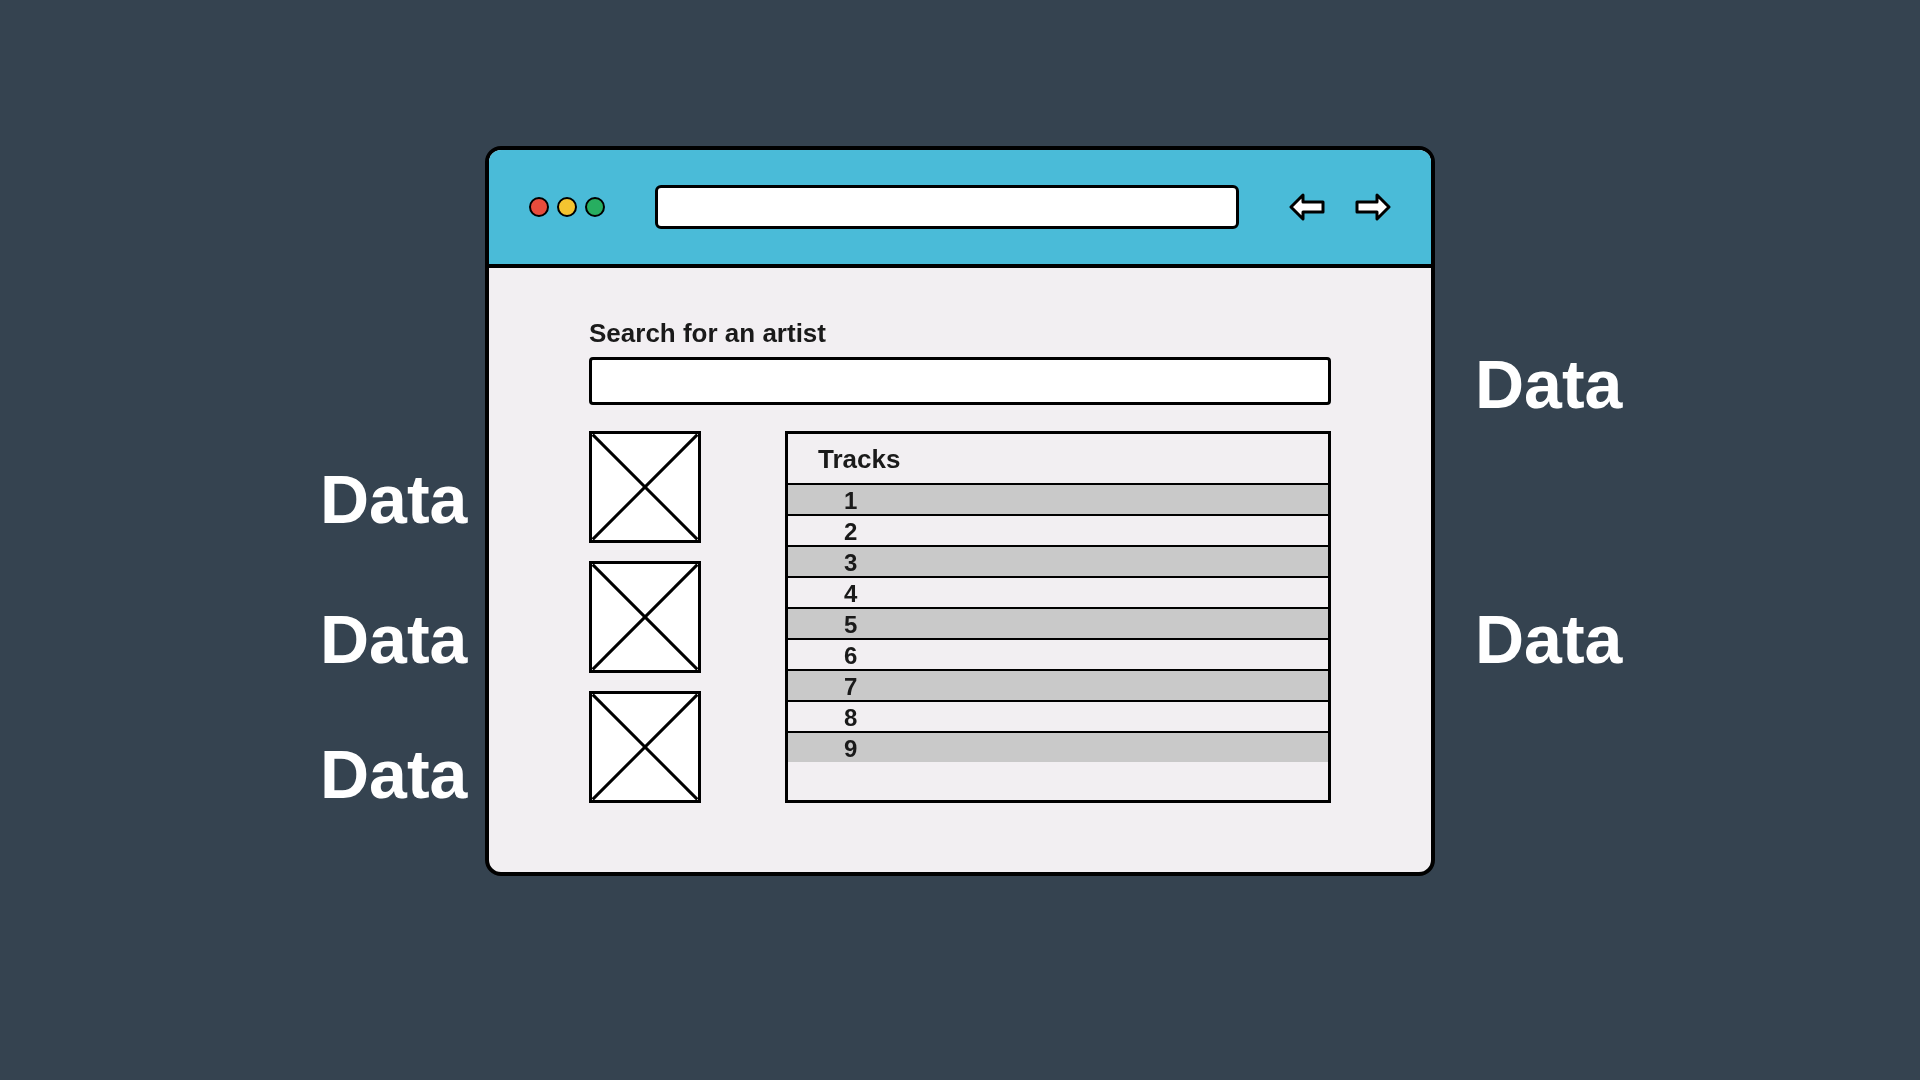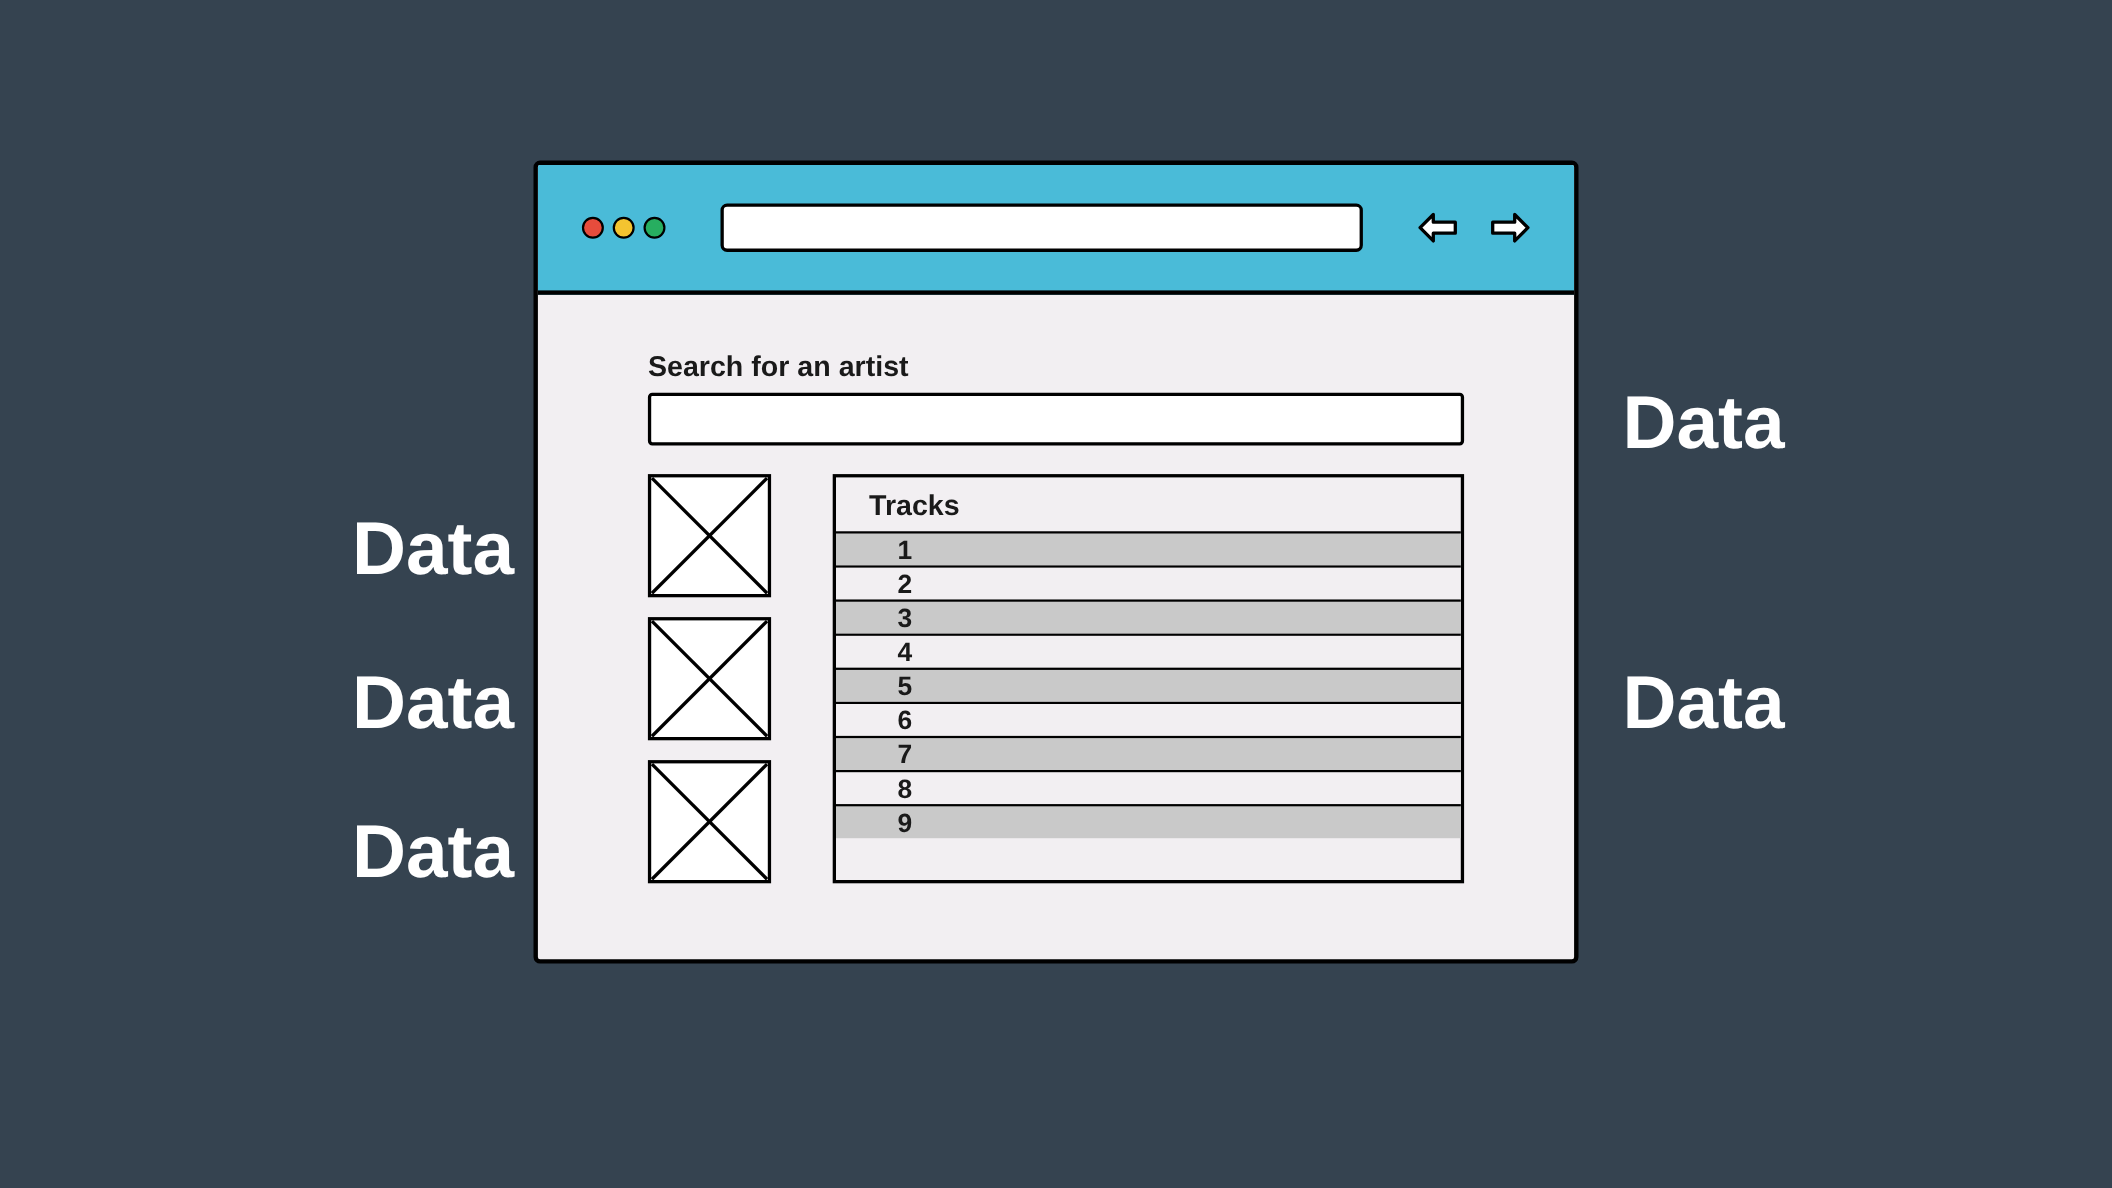--- a/index.html
+++ b/index.html
@@ -13,21 +13,21 @@
     }
     
     .browser-window {
       position: absolute;
       left: 485px;
       top: 146px;
       width: 950px;
       height: 730px;
       background: #f2eff2;
       border: 4px solid #000;
-      border-radius: 6px;
+      border-radius: 16px;
       overflow: hidden;
     }
     
     .title-bar {
       height: 118px;
       background: #4abbd8;
       border-bottom: 4px solid #000;
       display: flex;
       align-items: center;
       padding: 0 40px;
@@ -82,21 +82,21 @@
       height: 48px;
       background: #fff;
       border: 3px solid #000;
       border-radius: 4px;
       font-size: 20px;
       padding: 0 12px;
     }
     
     .main-row {
       display: flex;
-      gap: 56px;
+      gap: 84px;
       margin-top: 26px;
     }
     
     .thumbs {
       display: flex;
       flex-direction: column;
       gap: 18px;
     }
     
     .thumb {

